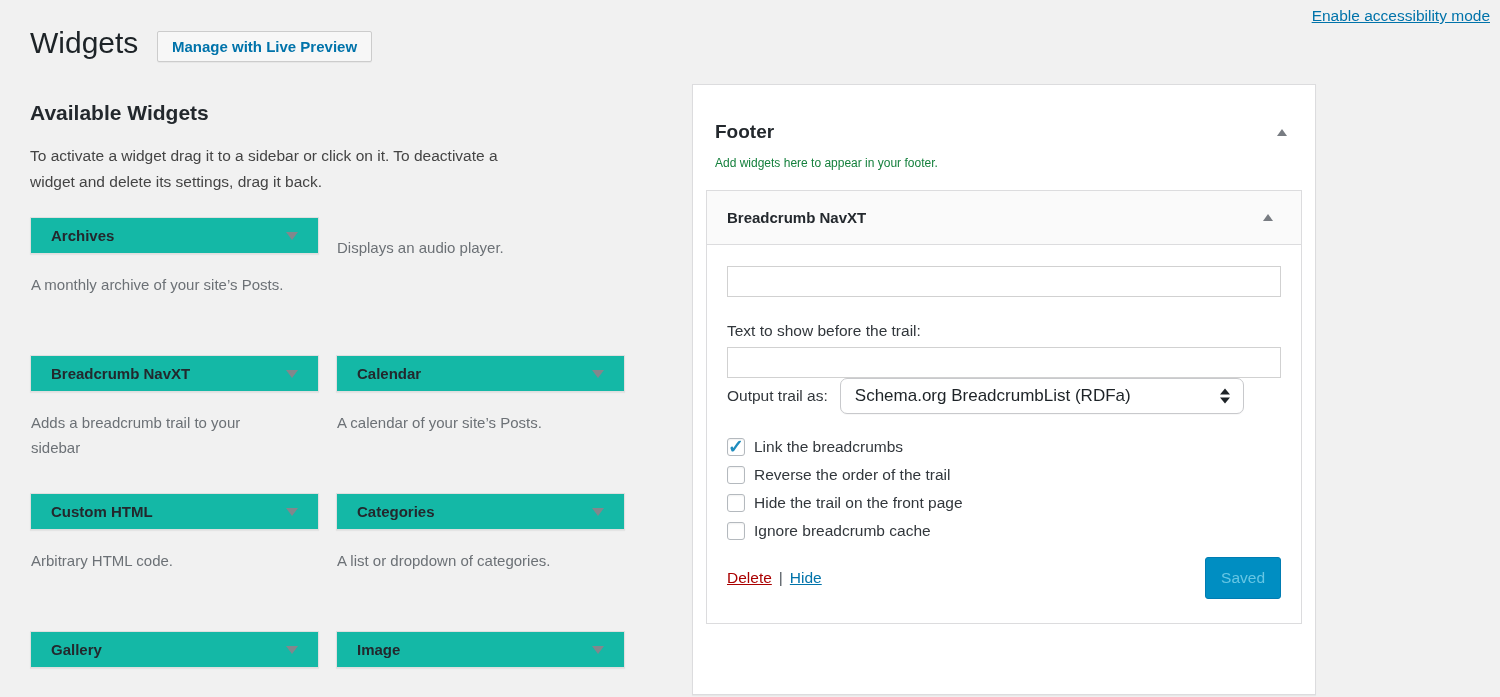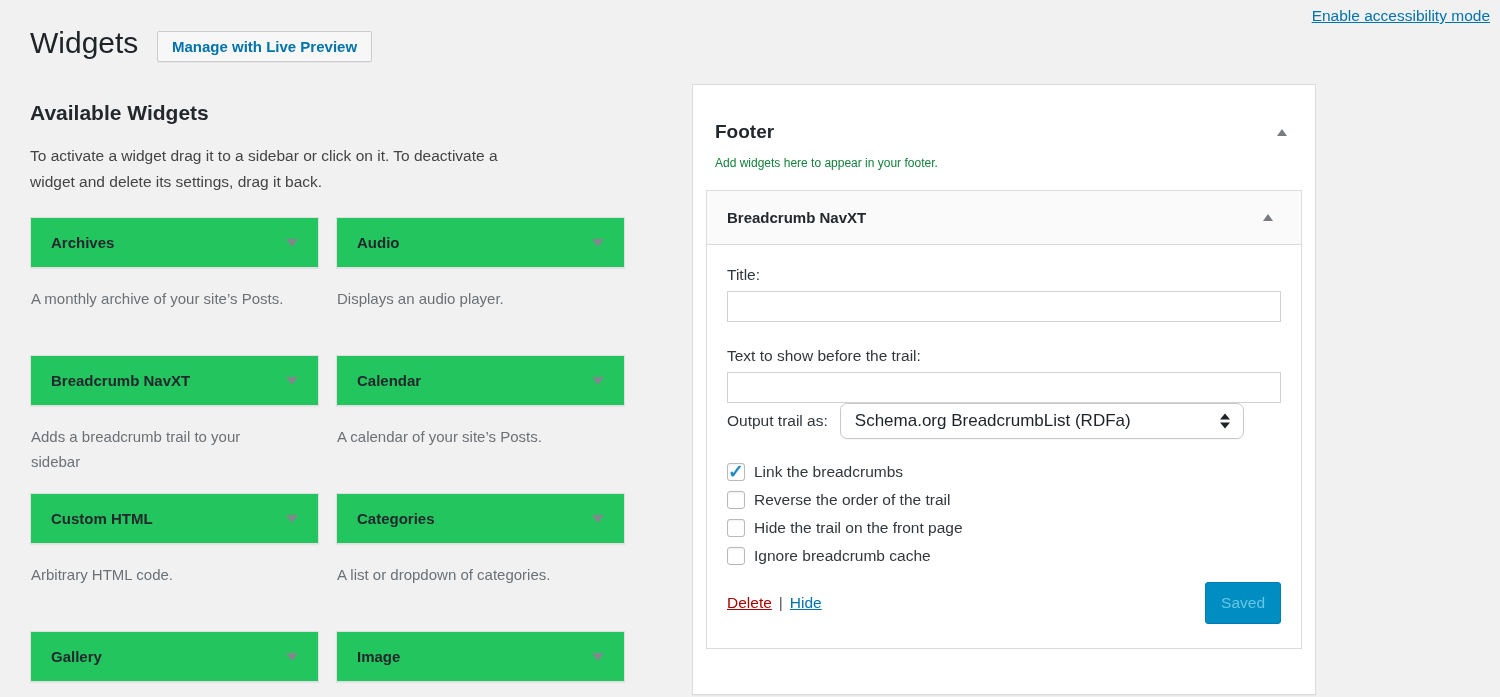--- a/index.html
+++ b/index.html
@@ -9,21 +9,21 @@
   
   .access-link { position:absolute; top:7px; right:10px; font-size:15.5px; color:#0073aa; text-decoration:underline; cursor:pointer; }
   .page-title { position:absolute; top:26px; left:30px; font-size:30px; font-weight:400; color:#1d2327; }
   .manage-btn { position:absolute; top:31px; left:157px; height:31px; padding:0 14px; background:#f7f7f7; border:1px solid #ccc; border-radius:2px; color:#0073aa; font-size:15px; font-weight:600; line-height:29px; cursor:pointer; box-shadow:0 1px 0 rgba(0,0,0,0.04); }
 
   
   .avail-head { position:absolute; top:101px; left:30px; font-size:21px; font-weight:700; color:#23282d; }
   .avail-desc { position:absolute; top:143px; left:30px; width:512px; font-size:15.5px; line-height:1.65; color:#444; }
 
   .widget-grid { position:absolute; top:217px; left:30px; width:595px; display:grid; grid-template-columns:289px 289px; column-gap:17px; grid-auto-rows:138px; }
-  .widget-card { height:51px; background:#22c55e; border:1px solid #dfdfdf; box-shadow:0 1px 1px rgba(0,0,0,0.05); display:flex; align-items:center; justify-content:space-between; padding:0 20px; cursor:pointer; }
+  .widget-card { height:37px; background:#14b8a6; border:1px solid #dfdfdf; box-shadow:0 1px 1px rgba(0,0,0,0.05); display:flex; align-items:center; justify-content:space-between; padding:0 20px; cursor:pointer; }
   .widget-card .wname { font-size:15px; font-weight:700; color:#23282d; }
   .tri-down { width:0; height:0; border-left:6px solid transparent; border-right:6px solid transparent; border-top:8px solid #82878c; }
   .tri-up-sm { width:0; height:0; border-left:5px solid transparent; border-right:5px solid transparent; border-bottom:7px solid #787c82; }
   .wdesc { margin-top:19px; padding-left:1px; width:255px; font-size:15px; line-height:1.65; color:#6c7176; }
 
   
   .footer-panel { position:absolute; left:692px; top:84px; width:624px; height:611px; background:#fff; border:1px solid #dcdcde; box-shadow:0 1px 1px rgba(0,0,0,0.04); }
   .panel-head { display:flex; align-items:center; justify-content:space-between; padding:36px 28px 0 22px; }
   .panel-title { font-size:19px; font-weight:700; color:#23282d; }
   .panel-desc { margin:13px 22px 0; font-size:12px; color:#15803d; }
@@ -74,24 +74,20 @@
 
     <div class="grid-cell">
       <div class="widget-card">
         <span class="wname">Archives</span>
         <span class="tri-down"></span>
       </div>
       <div class="wdesc">A monthly archive of your site’s Posts.</div>
     </div>
 
     <div class="grid-cell">
-      <div class="widget-card">
-        <span class="wname">Audio</span>
-        <span class="tri-down"></span>
-      </div>
       <div class="wdesc">Displays an audio player.</div>
     </div>
 
     <div class="grid-cell">
       <div class="widget-card">
         <span class="wname">Breadcrumb NavXT</span>
         <span class="tri-down"></span>
       </div>
       <div class="wdesc">Adds a breadcrumb trail to your sidebar</div>
     </div>
@@ -146,21 +142,20 @@
     <p class="panel-desc">Add widgets here to appear in your footer.</p>
 
     <div class="exp-widget">
       <div class="exp-head">
         <span class="exp-title">Breadcrumb NavXT</span>
         <span class="tri-up-sm"></span>
       </div>
 
       <div class="exp-form">
 
-        <label class="field-label">Title:</label>
         <input class="text-input" type="text" value="" style="">
 
         <label class="field-label field-2">Text to show before the trail:</label>
         <input class="text-input" type="text" value="" style="">
 
         <div class="output-row">
           <span class="output-label">Output trail as:</span>
           <div class="select-box">
             <span>Schema.org BreadcrumbList (RDFa)</span>
             <span class="select-arrows">

